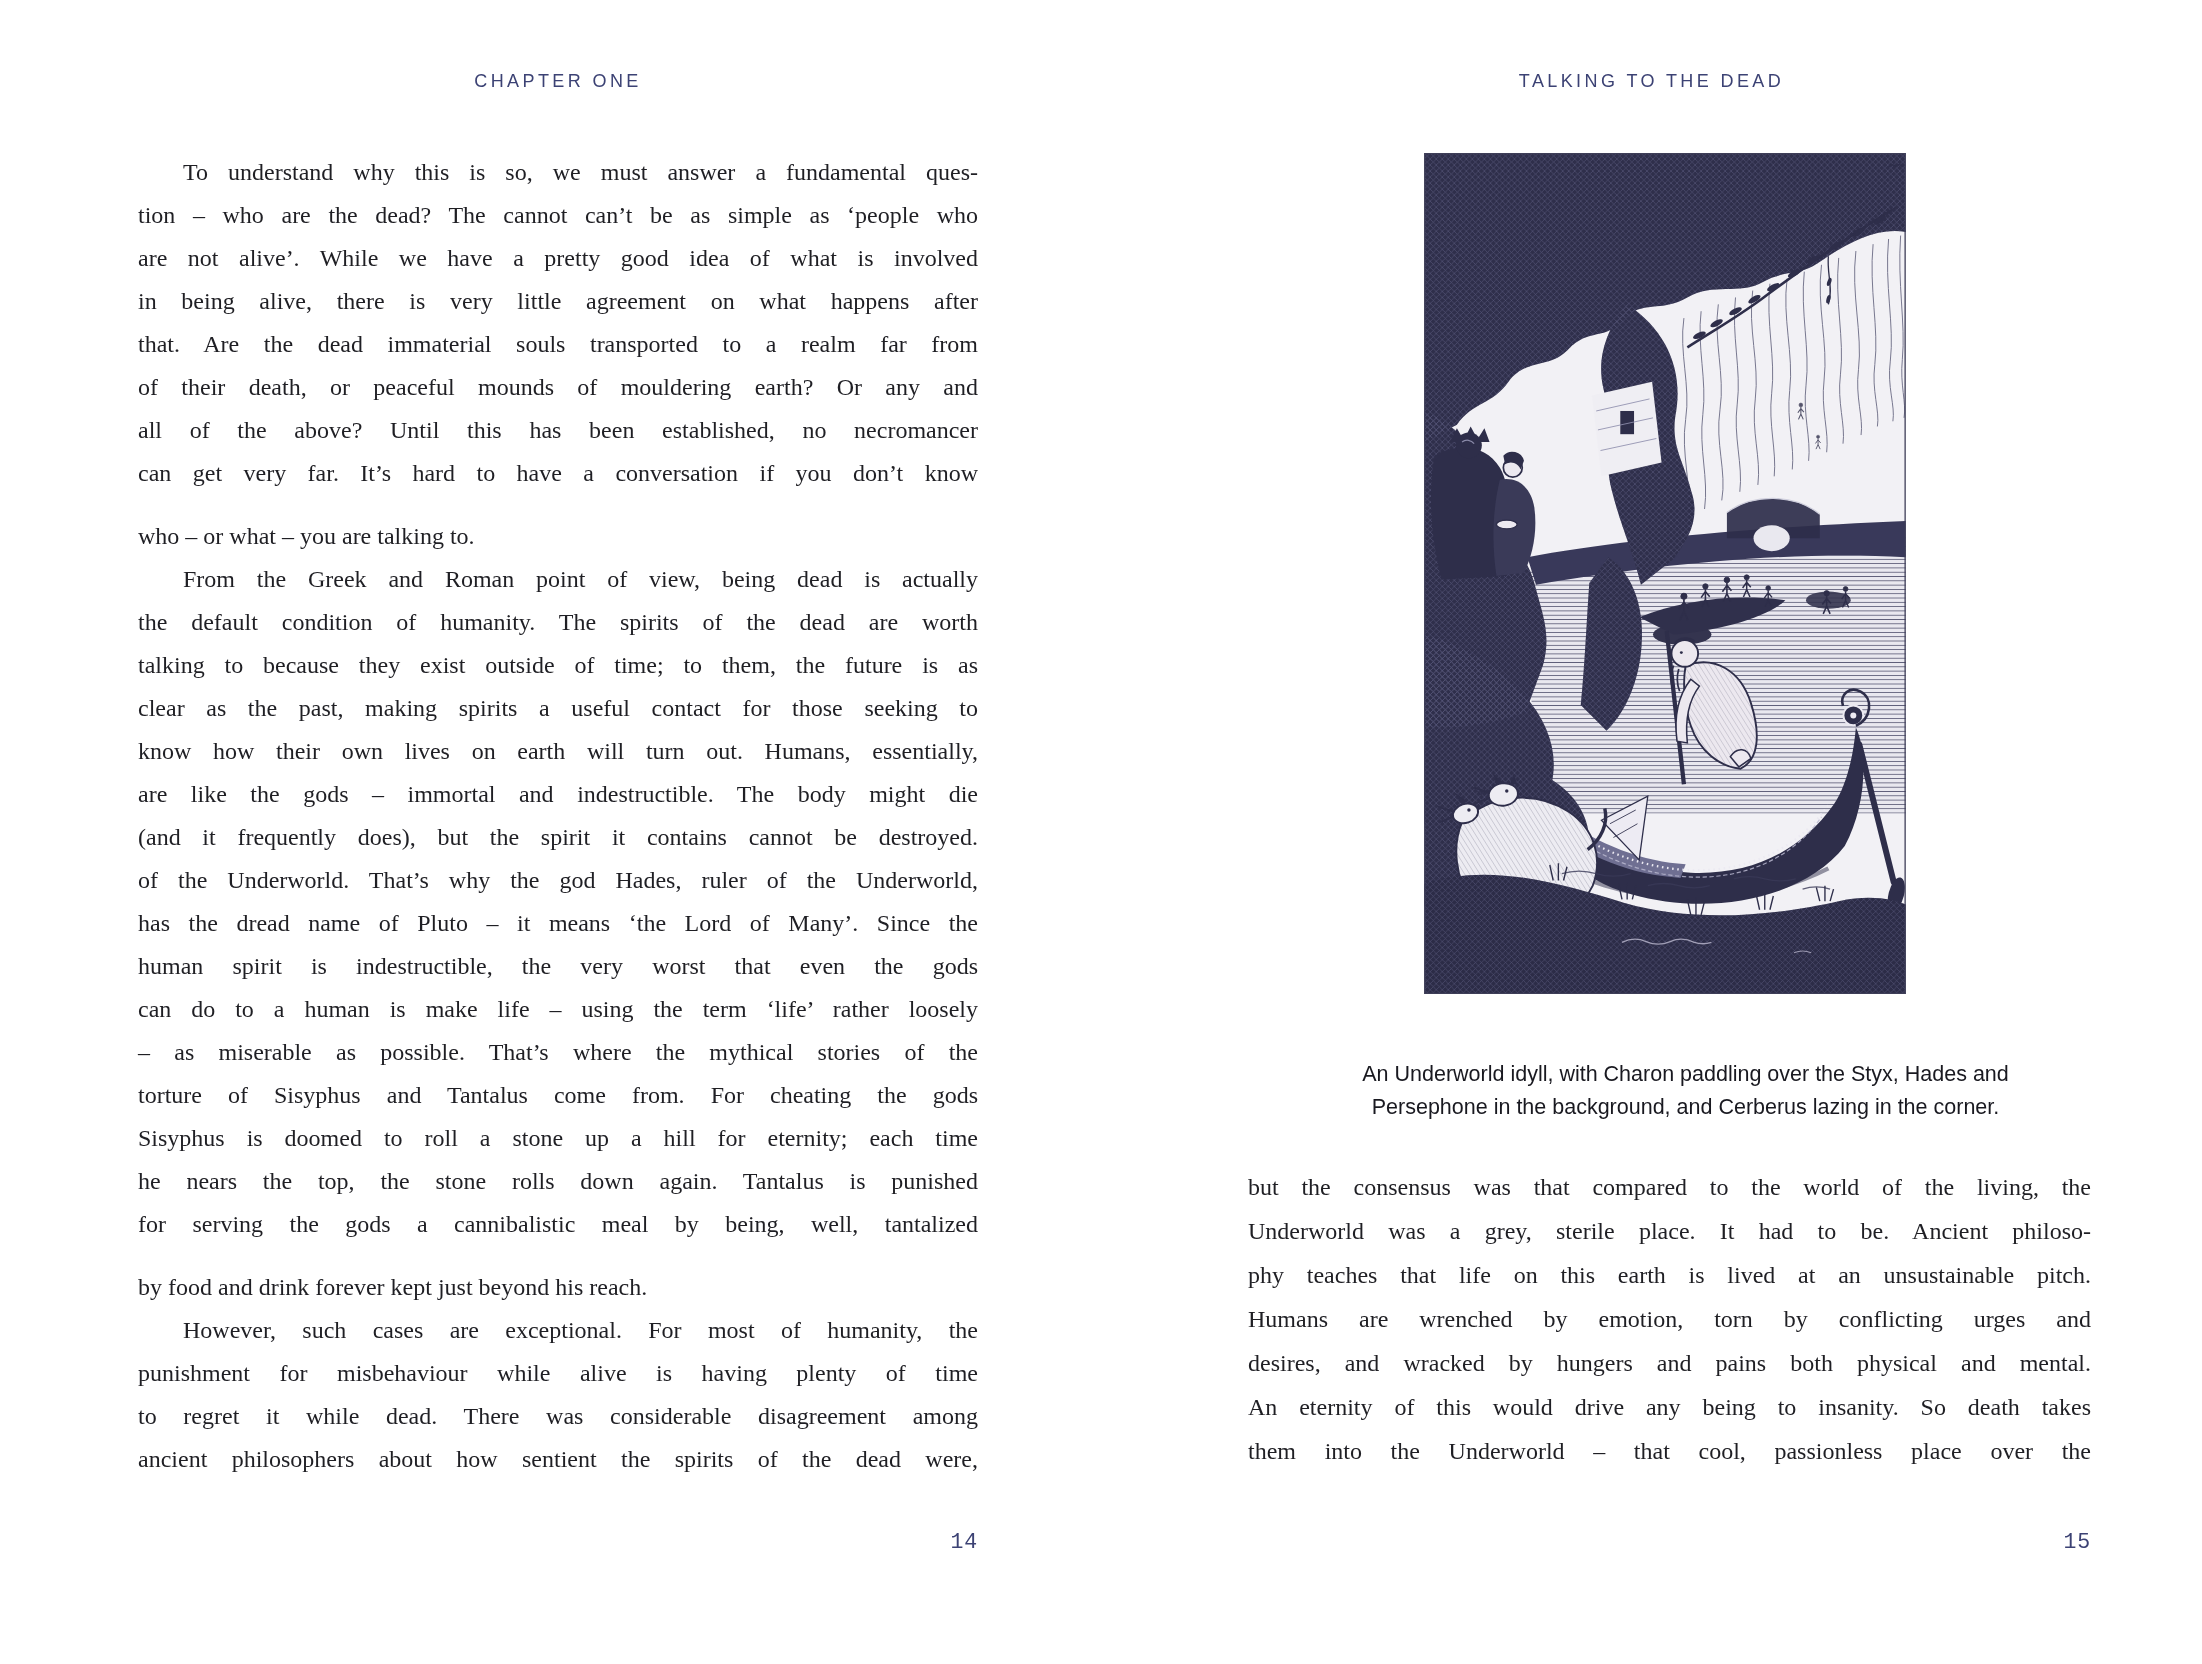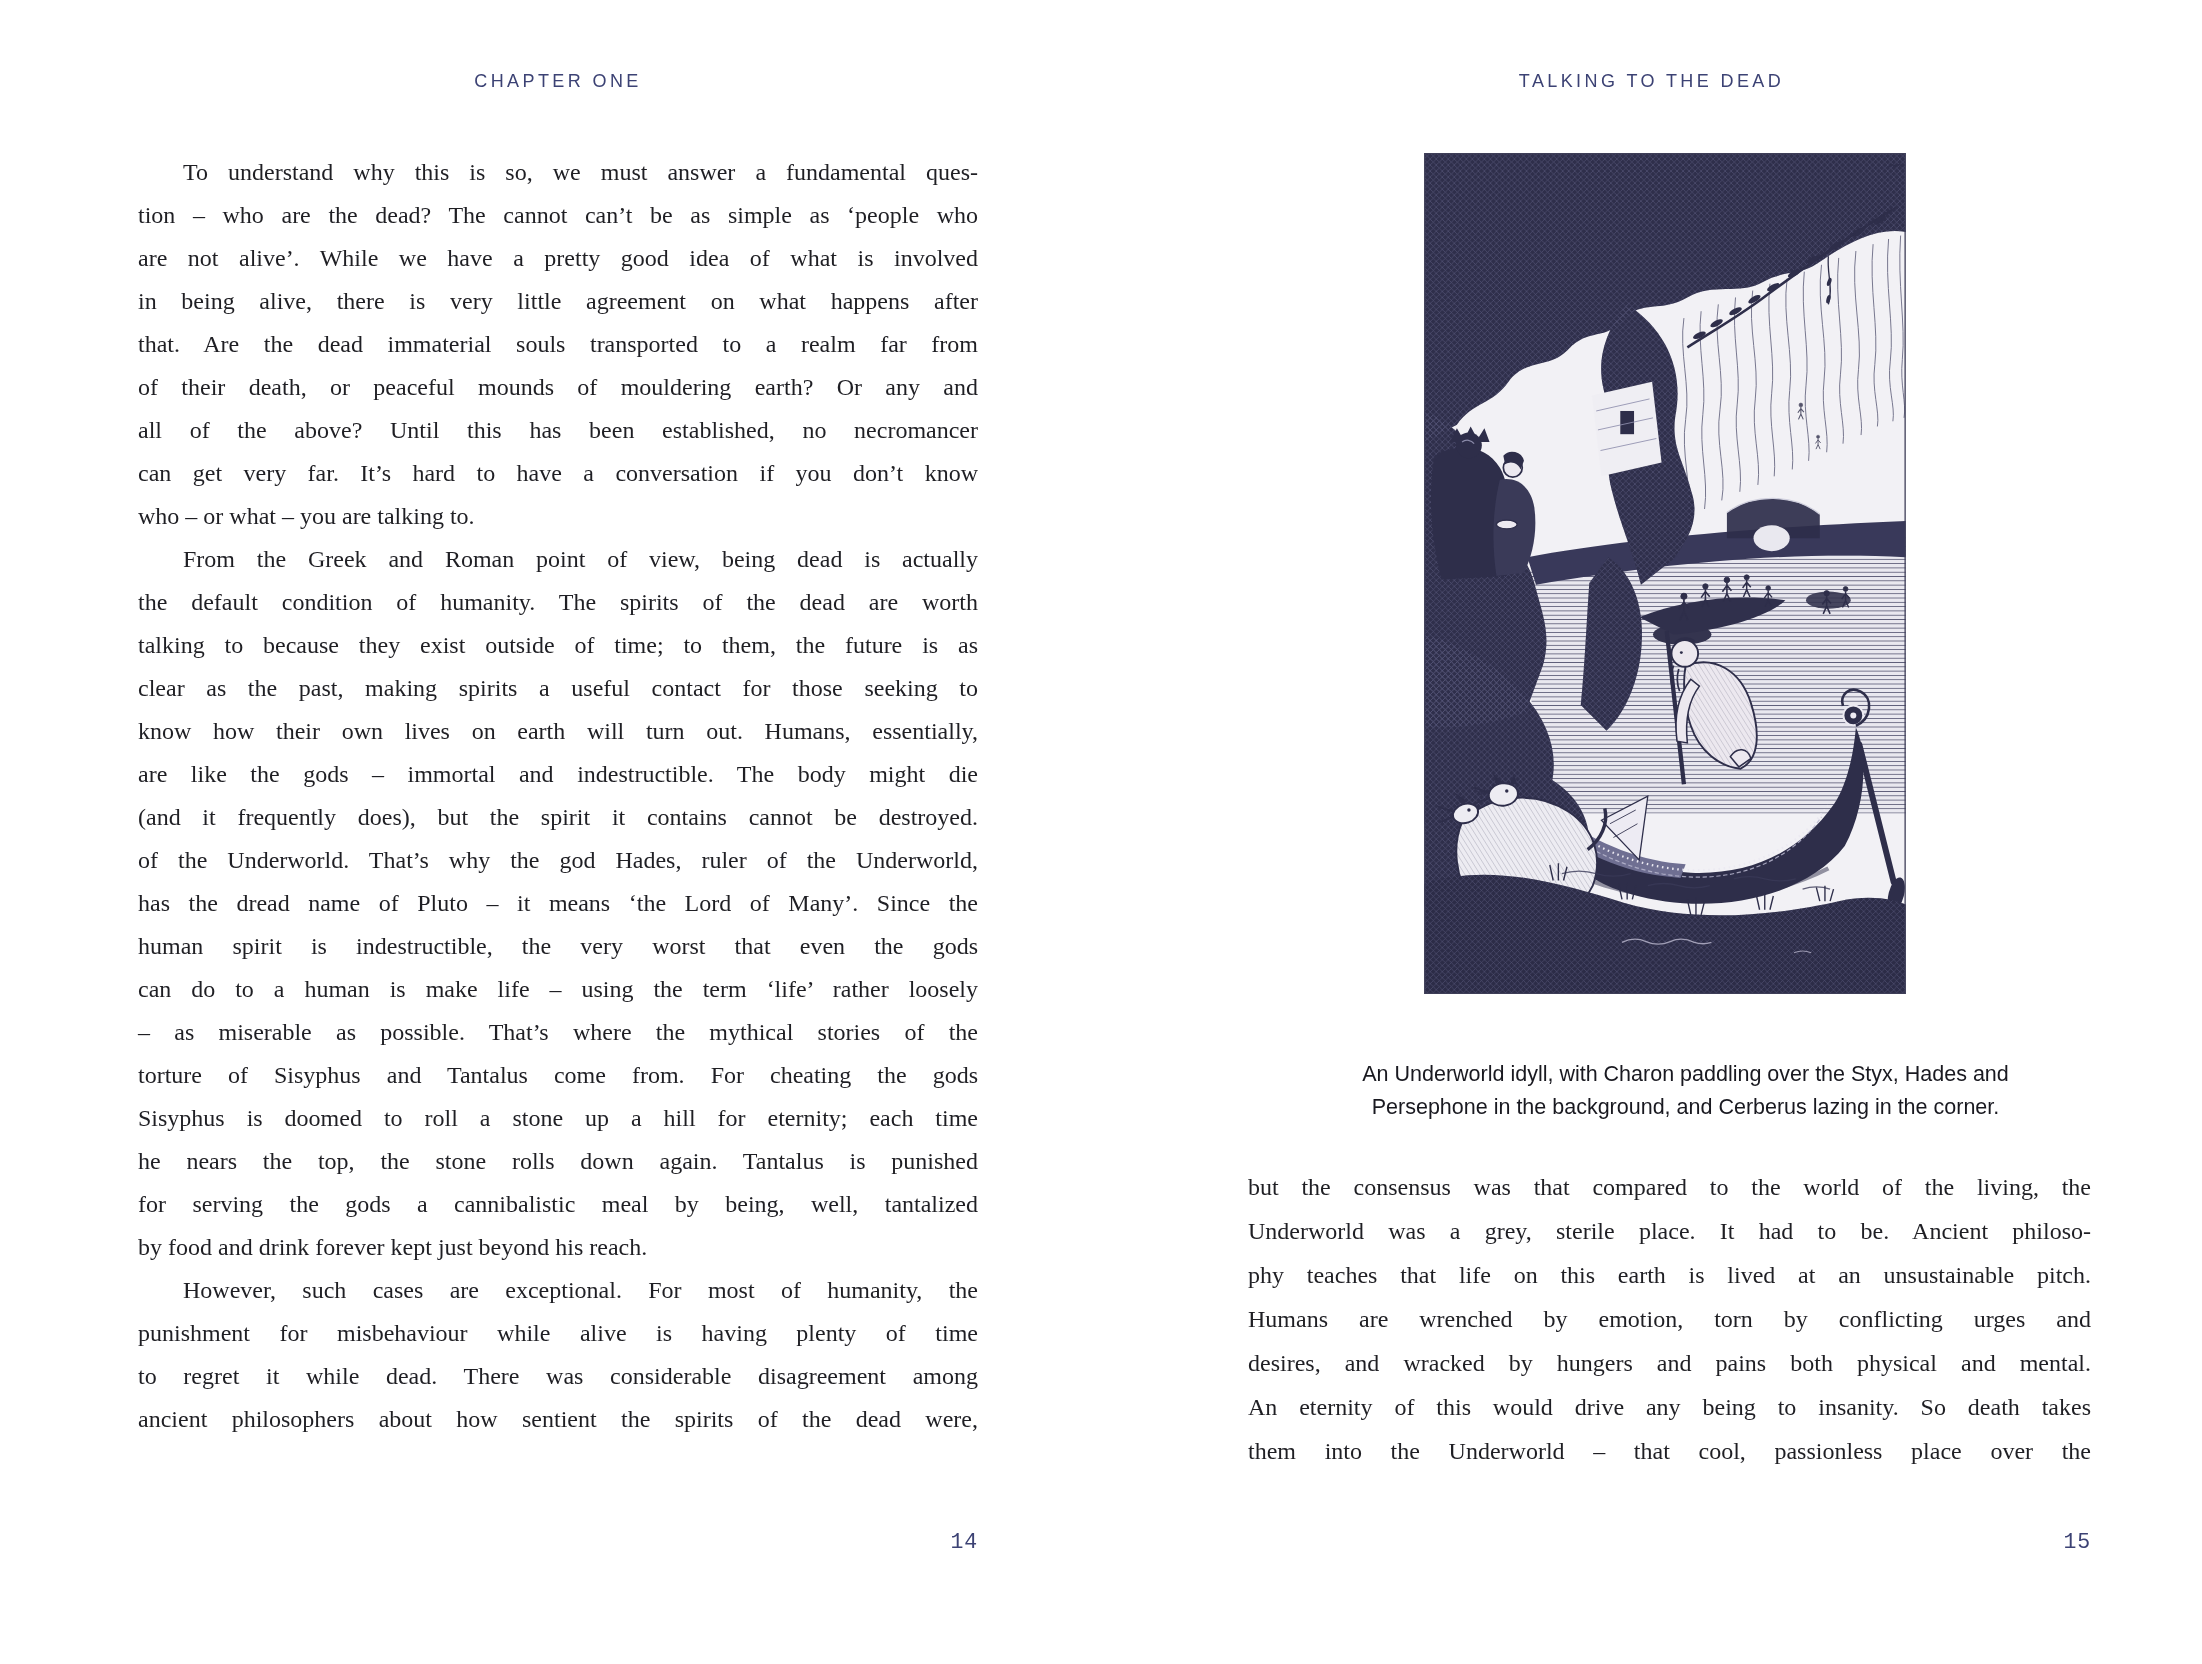--- a/index.html
+++ b/index.html
@@ -6,21 +6,21 @@
   .spread{position:relative;width:2203px;height:1665px;background:#ffffff;overflow:hidden;
           font-family:"Liberation Serif",serif;color:#1f1f24;border-radius:30px;}
   .running-head{position:absolute;top:71px;font-family:"Liberation Sans",sans-serif;
                 font-size:18px;letter-spacing:3.4px;color:#3c4274;text-align:center;font-weight:400;}
   .left-head{left:138px;width:840px;}
   .right-head{left:1230px;width:843px;}
   .body-text{position:absolute;font-size:24px;line-height:43px;color:#1f1f24;}
   .left-body{left:138px;top:151px;width:840px;}
   .right-body{left:1248px;top:1165px;width:843px;line-height:44px;}
   .line{text-align:justify;text-align-last:justify;white-space:normal;}
-  .line.endline{text-align-last:left;}
+  .line.endline{text-align-last:left;margin-top:20px;}
   .line.indent{padding-left:45px;}
   .page-number{position:absolute;top:1530px;font-family:Liberation Mono, monospace;
                font-size:21.5px;letter-spacing:0.9px;color:#3c4274;text-align:right;}
   .left-num{left:138px;width:840px;}
   .right-num{left:1248px;width:843px;}
   .illustration{position:absolute;left:1423px;top:153px;width:484px;height:841px;margin:0;}
   .caption{position:absolute;left:1256px;top:1046px;width:835px;margin:12px;text-align:center;
            font-family:"Liberation Sans",sans-serif;font-size:21.5px;line-height:33px;color:#191920;}
 </style>
 </head>

